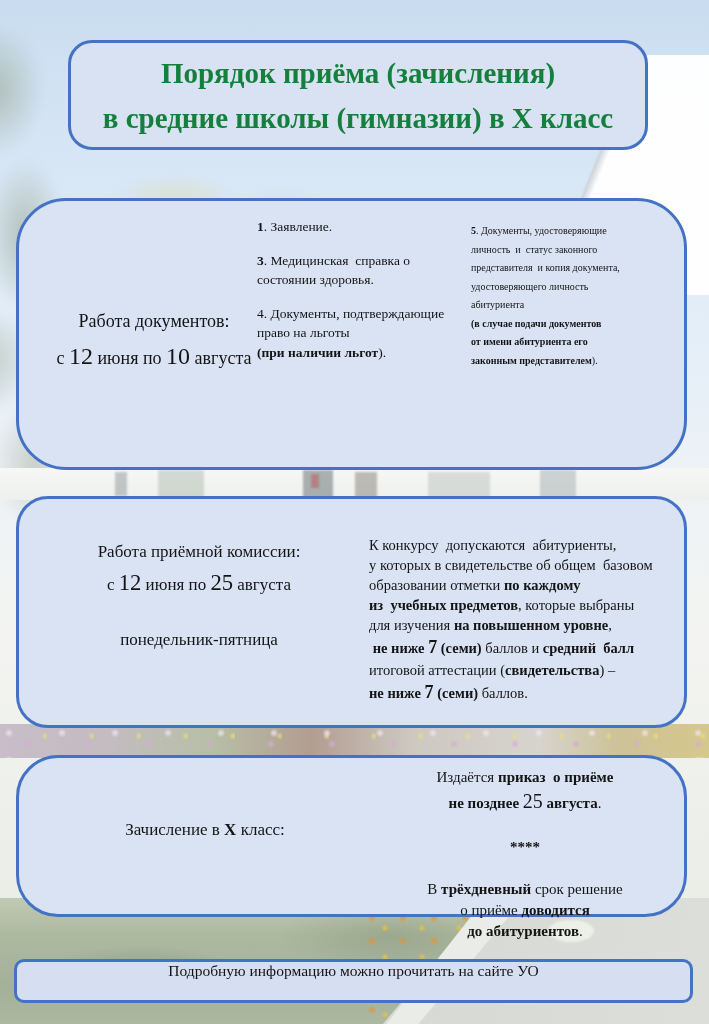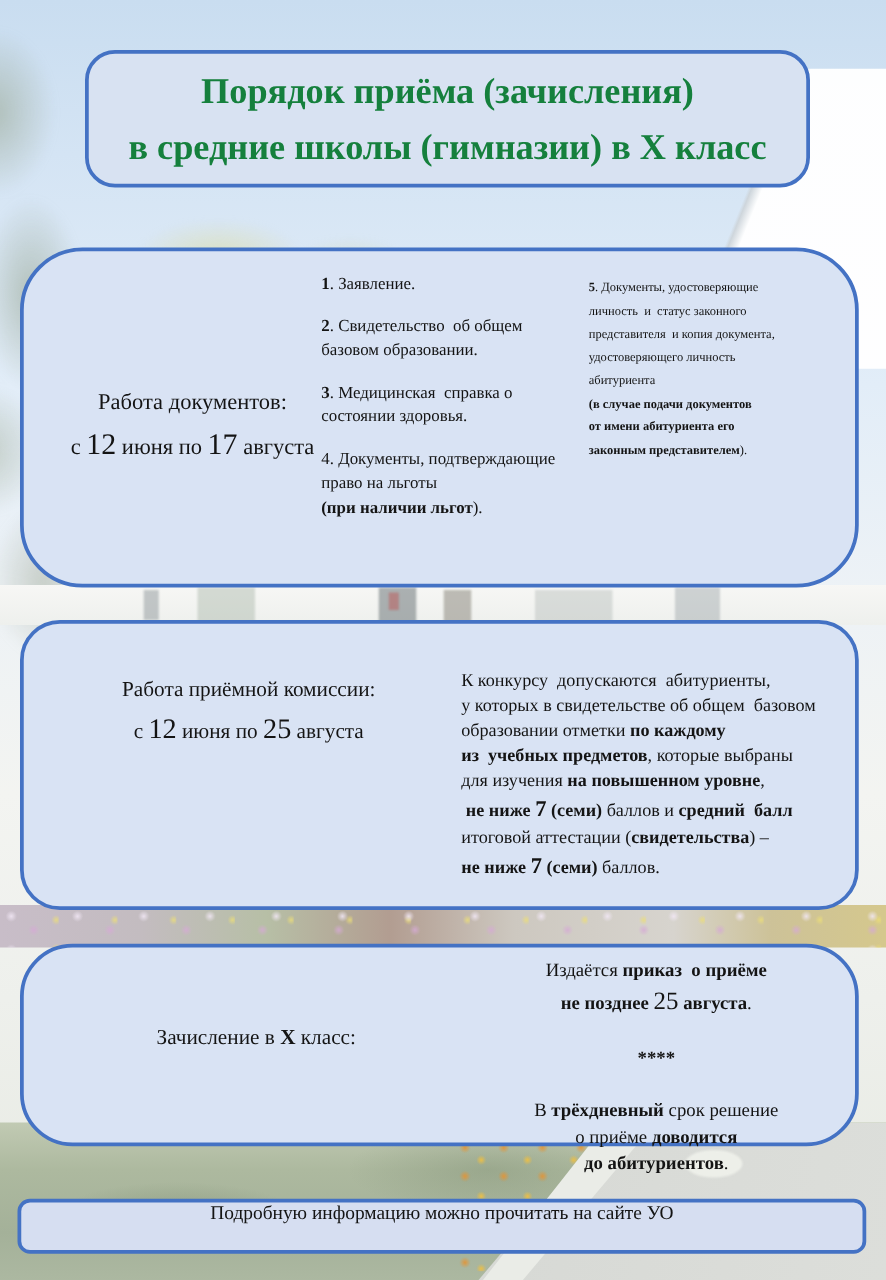--- a/index.html
+++ b/index.html
@@ -122,45 +122,44 @@
   <div class="bg" id="bg-curb"></div>
   <div class="bg" id="bg-stone"></div>
 
   <div class="panel" id="title-box">
     <div id="title-text" class="rich">Порядок приёма (зачисления)
 в средние школы (гимназии) в X класс</div>
   </div>
 
   <div class="panel" id="box1">
     <div class="blk rich" id="box1-left"><span>Работа документов:
-</span><span>с </span><span class="num">12</span><span> июня по </span><span class="num">17</span><span> августа</span></div>
+</span><span>с </span><span class="num">12</span><span> июня по </span><span class="num">10</span><span> августа</span></div>
     <div class="blk" id="box1-mid">
       <p class="rich"><span class="b">1</span><span>. Заявление.</span></p>
-      <p class="rich"><span class="b">2</span><span>. Свидетельство  об общем
-базовом образовании.</span></p>
       <p class="rich"><span class="b">3</span><span>. Медицинская  справка о
 состоянии здоровья.</span></p>
       <p class="rich"><span>4. Документы, подтверждающие
 право на льготы
 </span><span class="b">(при наличии льгот</span><span>).</span></p>
     </div>
     <div class="blk rich" id="box1-right"><span class="b">5</span><span>. Документы, удостоверяющие
 личность  и  статус законного
 представителя  и копия документа,
 удостоверяющего личность
 абитуриента
 </span><span class="b">(в случае подачи документов
 от имени абитуриента его
 законным представителем</span><span>).</span></div>
   </div>
 
   <div class="panel" id="box2">
     <div class="blk rich" id="box2-left"><span>Работа приёмной комиссии:
 </span><span>с </span><span class="num">12</span><span> июня по </span><span class="num">25</span><span> августа
 
+</span><span>понедельник-пятница
 </span></div>
     <div class="blk rich" id="box2-right"><span>К конкурсу  допускаются  абитуриенты,
 у которых в свидетельстве об общем  базовом
 образовании отметки </span><span class="b">по каждому
 из  учебных предметов</span><span>, которые выбраны
 для изучения </span><span class="b">на повышенном уровне</span><span>,
  </span><span class="b">не ниже </span><span class="n7">7</span><span class="b"> (семи)</span><span> баллов и </span><span class="b">средний  балл</span><span>
 итоговой аттестации (</span><span class="b">свидетельства</span><span>) –
 </span><span class="b">не ниже </span><span class="n7">7</span><span class="b"> (семи)</span><span> баллов.</span></div>
   </div>

